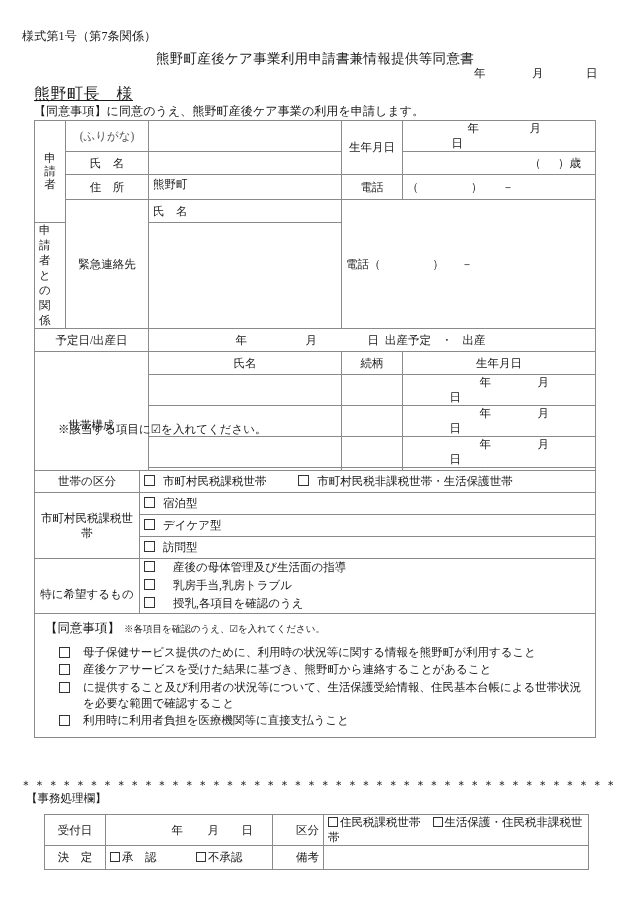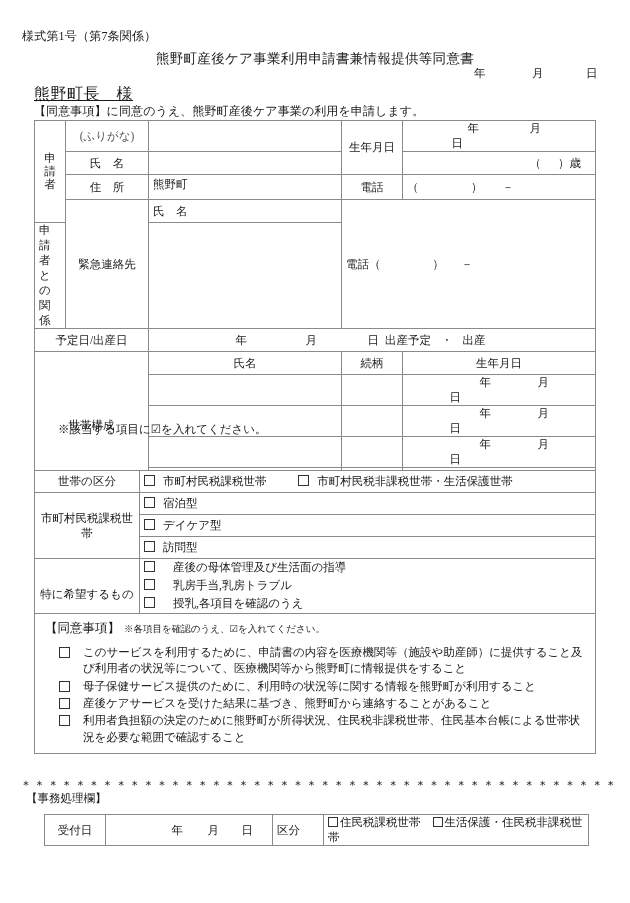--- a/index.html
+++ b/index.html
@@ -256,21 +256,21 @@
     top: 814px;
     width: 545px;
   }
   #office-table td { height: 23px; font-size: 11.5px; }
   .of-h1 { width: 52px; background: #e0e0e0; text-align: center; }
   .of-date { width: 158px; text-align: center; }
   .of-date i { font-style: normal; display: inline-block; }
   .of-date .y { width: 58px; text-align: right; }
   .of-date .m { width: 36px; text-align: right; }
   .of-date .d { width: 34px; text-align: right; }
-  .of-h2 { width: 42px; background: #e0e0e0; text-align: left; }
+  .of-h2 { width: 42px; background: #e0e0e0; text-align: right; }
   .of-val { text-align: left; padding-left: 6px; }
   .cbs {
     display: inline-block;
     width: 8px;
     height: 8px;
     border: 1px solid #333;
     margin-right: 2px;
     vertical-align: -1px;
     background: #fff;
   }
@@ -406,50 +406,58 @@
         <div><span class="cb"></span><span class="want-gap"></span><span>授乳,各項目を確認のうえ</span></div>
         <div><span class="cb"></span><span class="want-gap"></span><span>その他保健指導　（</span><span style="display:inline-block;width:180px"></span><span>）</span></div>
       </td>
     </tr>
   </tbody>
     </table>
 
   <div id="consent-box">
     <div class="consent-head">
       <span>【同意事項】</span><span class="sub">※各項目を確認のうえ、☑を入れてください。</span>
-    </div>
-    <div class="consent-item">
-      <span class="cbx"></span>
-      <span class="txt">このサービスを利用するために、申請書の内容を医療機関等（施設や助産師）に提供すること及び利用者の状況等について、医療機関等から熊野町に情報提供をすること</span>
     </div>
     <div class="consent-item">
       <span class="cbx"></span>
       <span class="txt">母子保健サービス提供のために、利用時の状況等に関する情報を熊野町が利用すること</span>
     </div>
     <div class="consent-item">
       <span class="cbx"></span>
       <span class="txt">産後ケアサービスを受けた結果に基づき、熊野町から連絡することがあること</span>
     </div>
     <div class="consent-item">
       <span class="cbx"></span>
-      <span class="txt">利用者負担額の決定のために熊野町が所得状況、住民税非課税世帯、住民基本台帳による世帯状況を必要な範囲で確認すること</span>
+      <span class="txt">に提供すること及び利用者の状況等について、生活保護受給情報、住民基本台帳による世帯状況を必要な範囲で確認すること</span>
+    </div>
+    <div class="consent-item">
+      <span class="cbx"></span>
+      <span class="txt">利用時に利用者負担を医療機関等に直接支払うこと</span>
     </div>
   </div>
 
   <div class="asterisks">＊＊＊＊＊＊＊＊＊＊＊＊＊＊＊＊＊＊＊＊＊＊＊＊＊＊＊＊＊＊＊＊＊＊＊＊＊＊＊＊＊＊＊＊</div>
   <div class="office-title">【事務処理欄】</div>
 
   <table class="tbl" id="office-table">
     <tbody>
         <tr>
       <td class="of-h1">受付日</td>
       <td class="of-date">
         <i class="y">年</i><i class="m">月</i><i class="d">日</i>
       </td>
       <td class="of-h2">区分</td>
       <td class="of-val">
         <span><span class="cbs"></span><span>住民税課税世帯</span></span><span class="of-gap"></span><span><span class="cbs"></span><span>生活保護・住民税非課税世帯</span></span>
       </td>
     </tr>
+    <tr>
+      <td class="of-h1">決　定</td>
+      <td class="of-val">
+        <span class="dec-opt1"><span class="cbs"></span><span>承　認</span></span><span><span class="cbs"></span><span>不承認</span></span>
+      </td>
+      <td class="of-h2">備考</td>
+      <td class="of-val"></td>
+    </tr>
   </tbody>
     </table>
 
 </div>
 
 </body></html>

